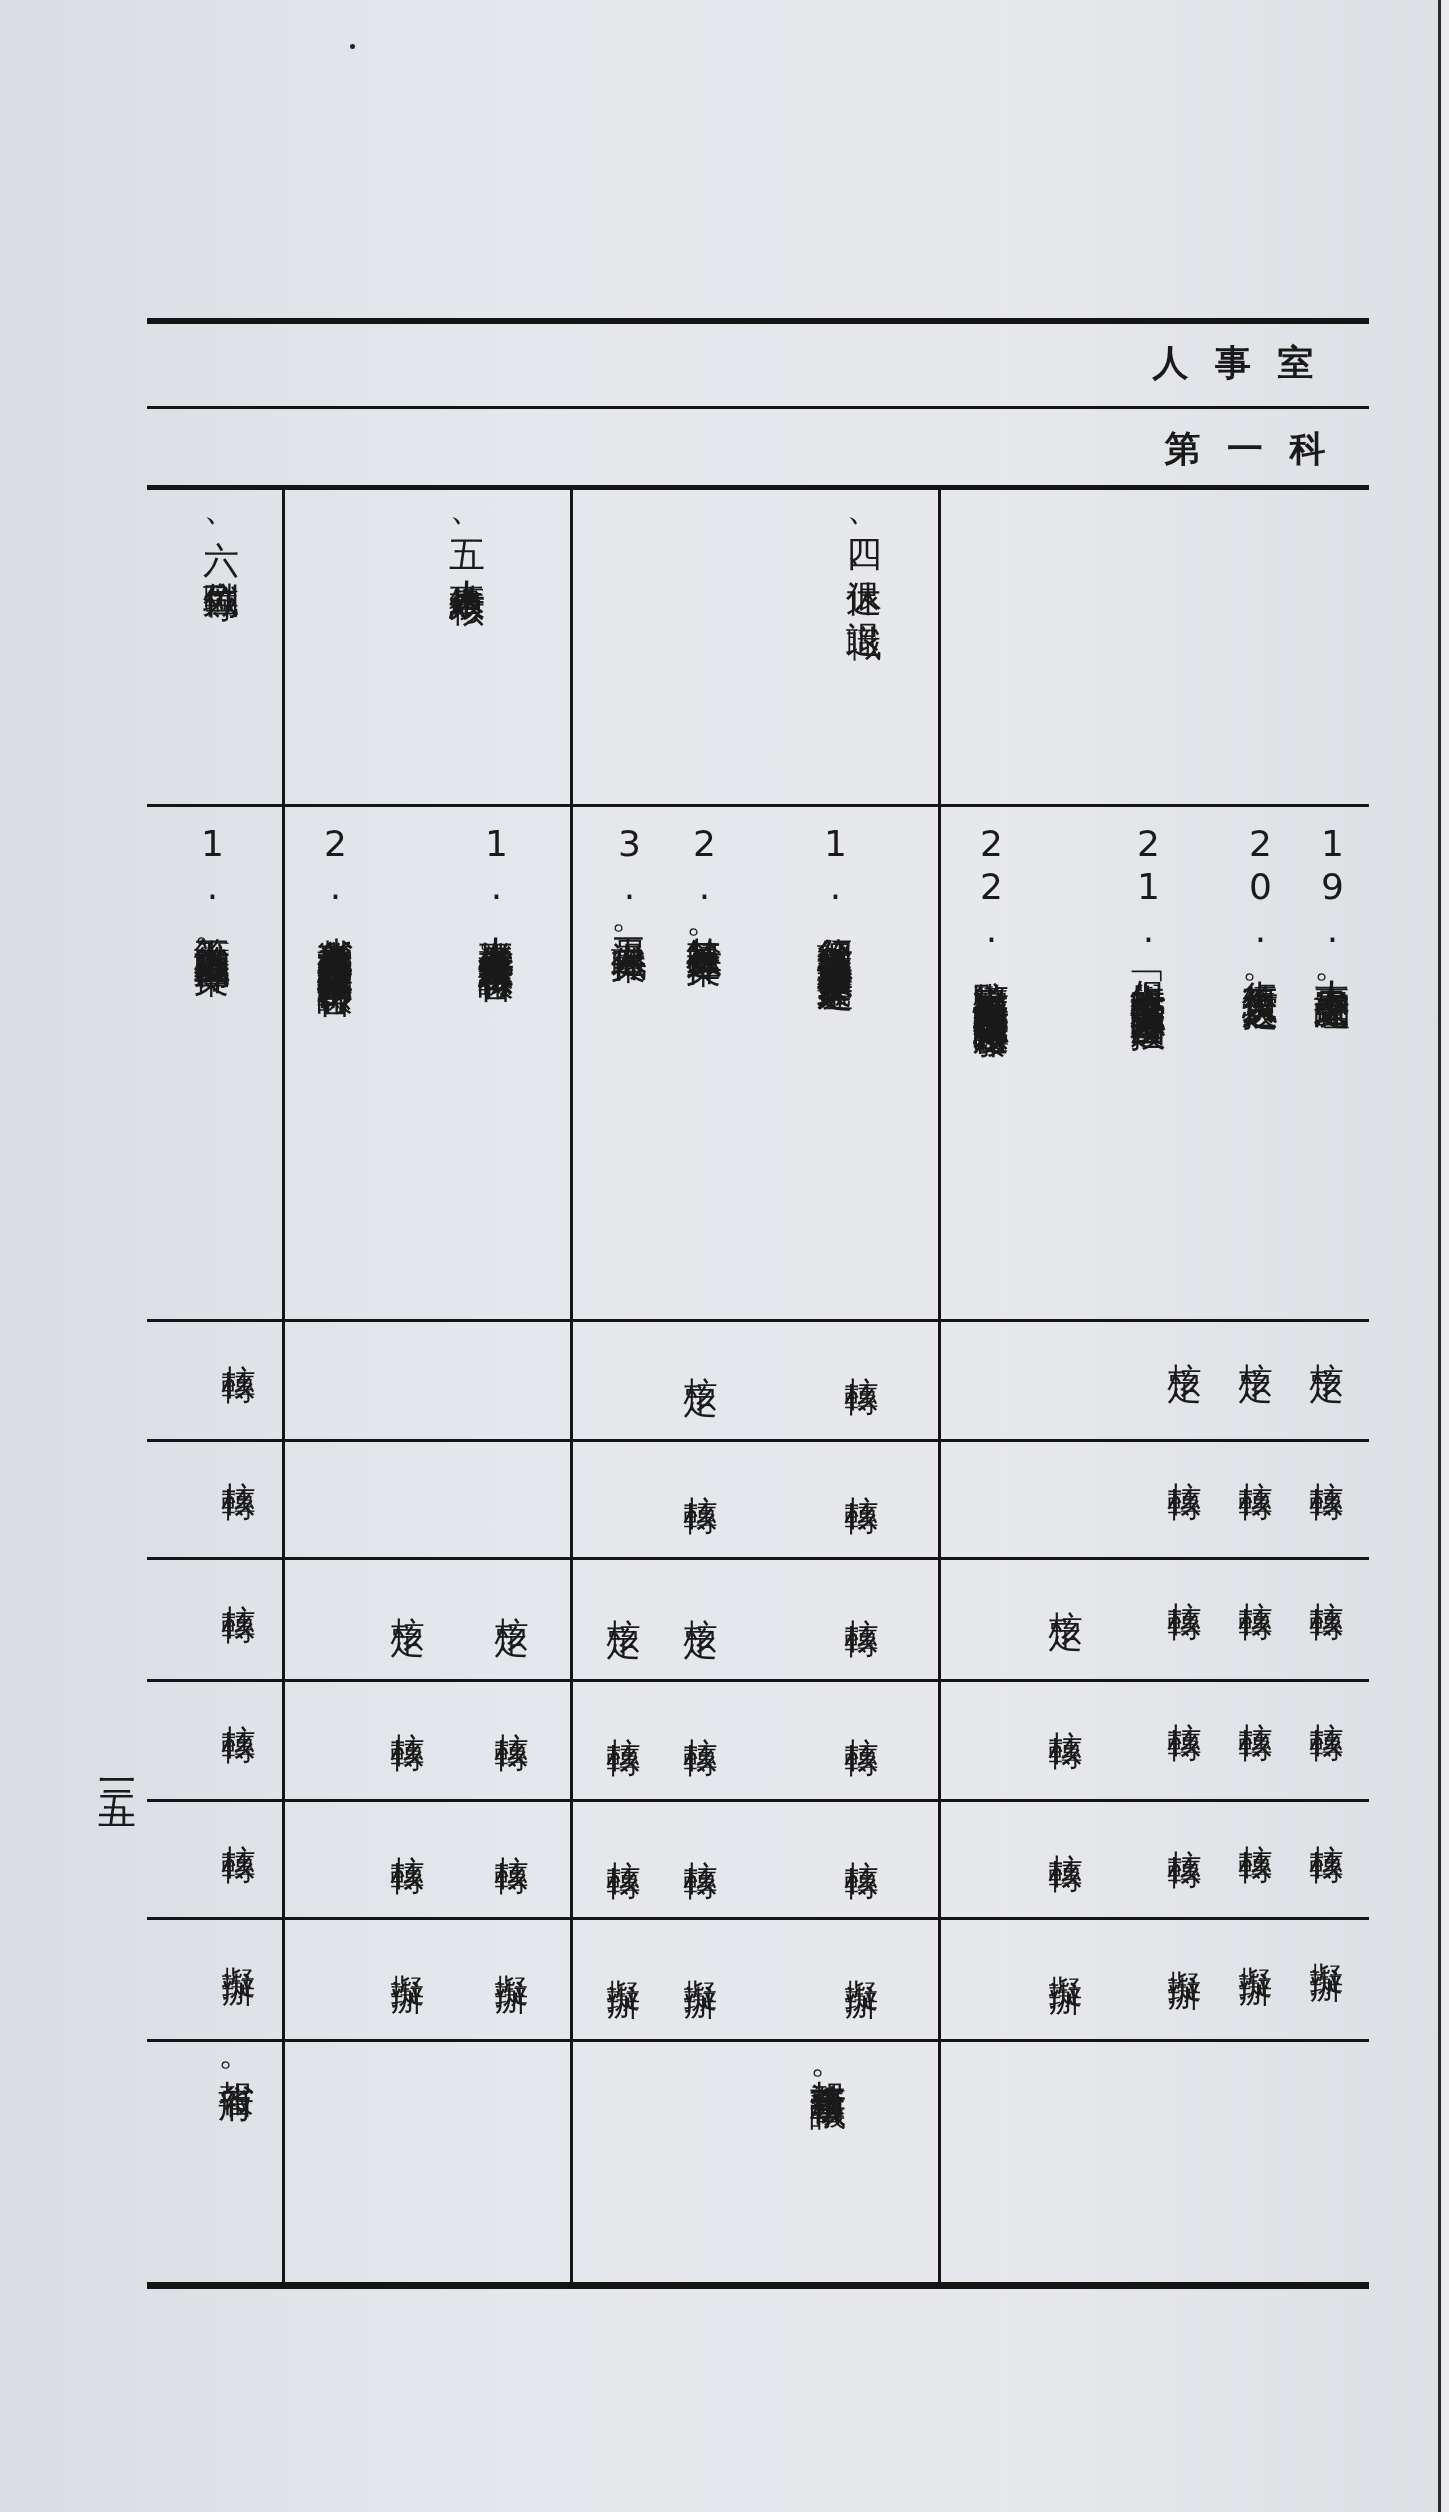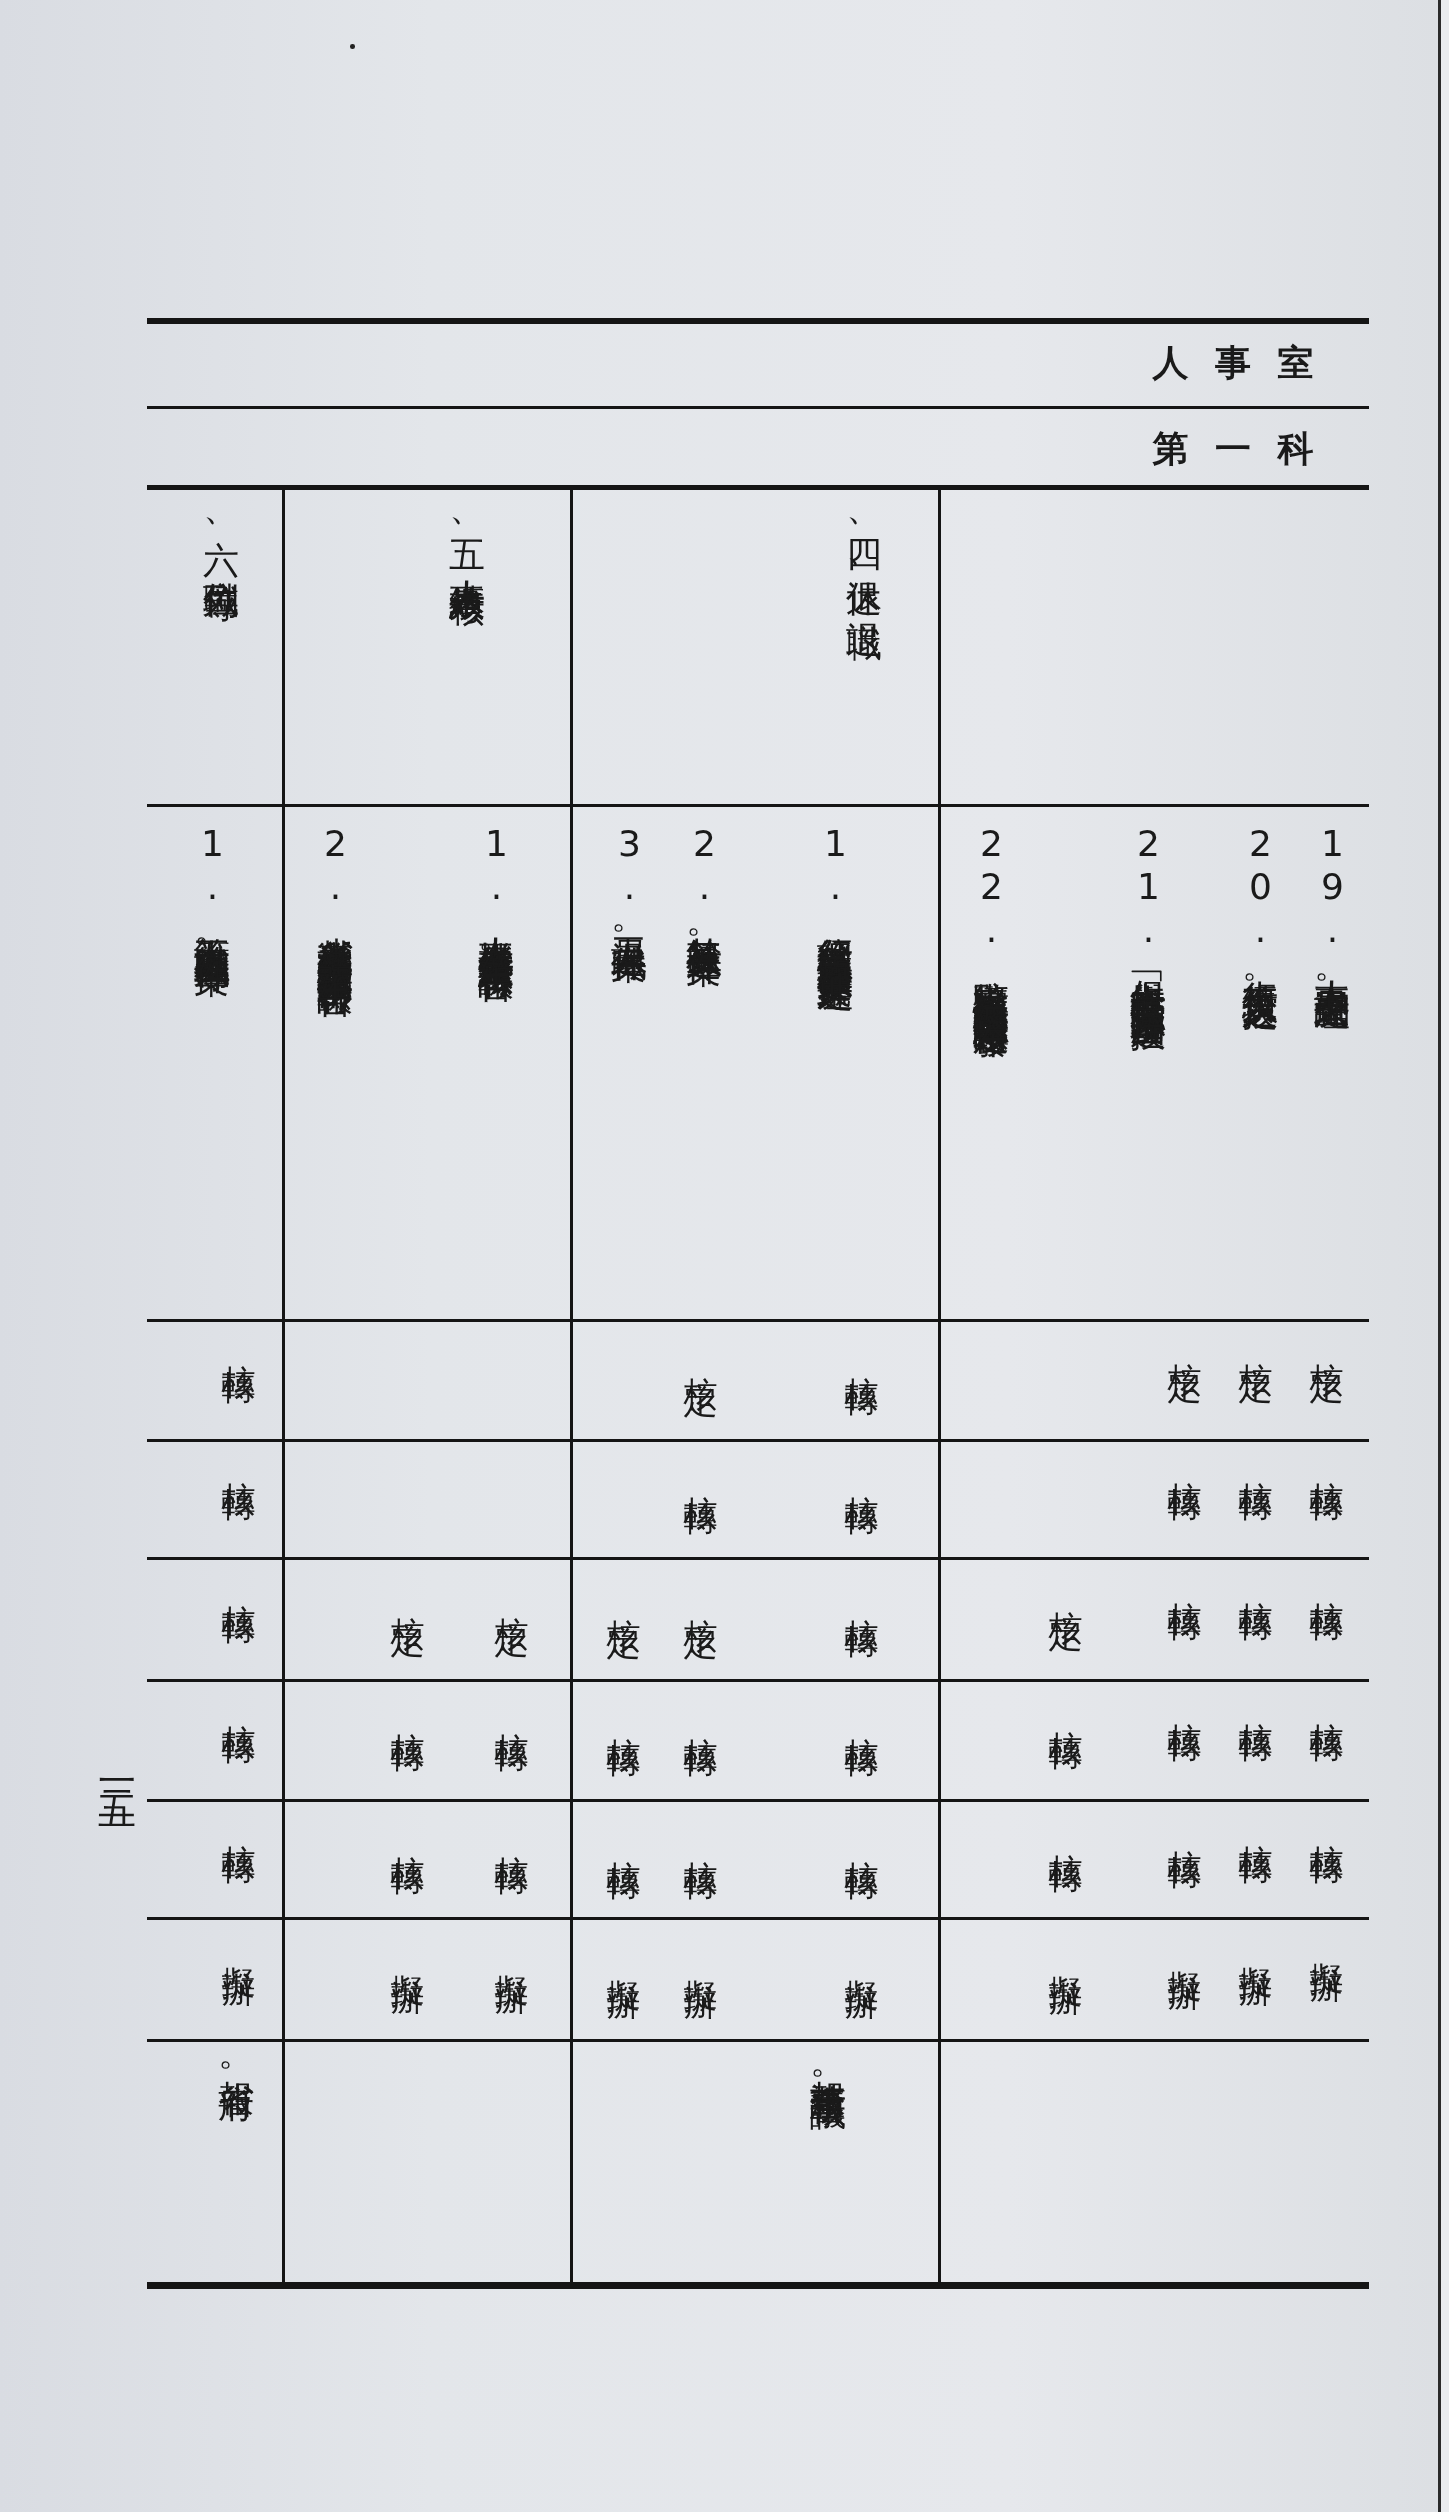--- a/index.html
+++ b/index.html
@@ -47,21 +47,21 @@
   <div class="rule thin" style="top:1799px;"></div>
   <div class="rule thin" style="top:1917px;"></div>
   <div class="rule thin" style="top:2039px;"></div>
   <div class="rule heavy" style="top:2282px;height:6.6px;"></div>
 
   <div class="vline" style="left:938px;top:488px;height:1796px;"></div>
   <div class="vline" style="left:570px;top:488px;height:1796px;"></div>
   <div class="vline" style="left:282px;top:488px;height:1796px;"></div>
 
   <div class="h-title" style="right:100px;top:339px;">人事室</div>
-  <div class="h-title" style="right:100px;top:425px;">第一科</div>
+  <div class="h-title" style="right:88px;top:425px;">第一科</div>
 
   <div class="v" style="left:842px;top:512px;">四、退休、退職</div>
   <div class="v" style="left:445px;top:512px;height:284px;">五、人事績效考核</div>
   <div class="v" style="left:199px;top:512px;">六、職位列等</div>
 
   <div class="v" style="left:1310px;top:823px;height:493px;">19.人事專案之調查處理。</div>
   <div class="v" style="left:1238px;top:823px;height:493px;">20.本行績優人員之選拔。</div>
   <div class="v" style="left:1126px;top:823px;height:445px;">21.保舉本行「財稅金融優秀人員」參加全國選拔。</div>
   <div class="v" style="left:969px;top:823px;height:493px;">22.駐衛警察人員之獎懲經本行核轉保四總隊核定後轉發布。</div>
 

